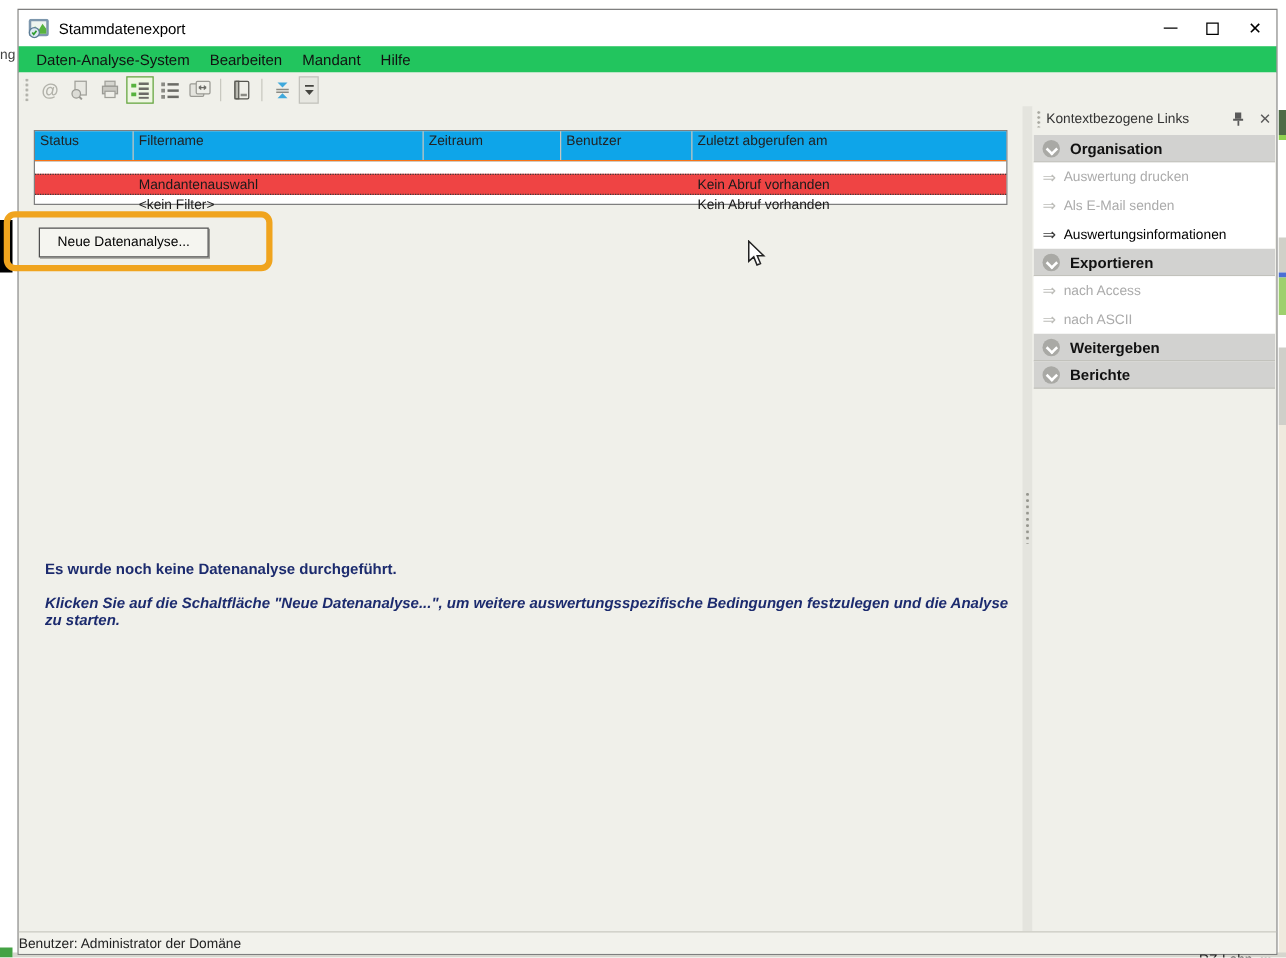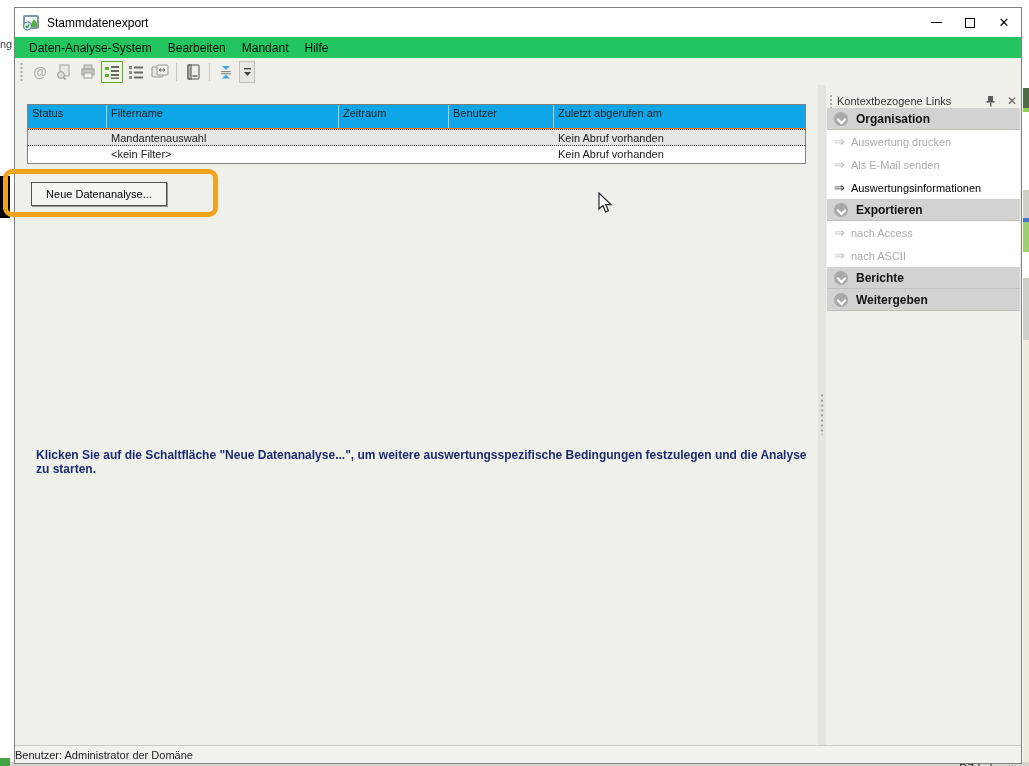--- a/index.html
+++ b/index.html
@@ -38,36 +38,36 @@
   .ico-at { font-size:14px; font-weight:bold; color:#b2b2aa; }
 
   
   .content-bg { position:absolute; left:0; top:77px; width:803px; height:660px; background:#f0f0ea; }
 
   .grid { position:absolute; left:12px; top:96px; width:779px; height:60px; background:#fff; border:1px solid #7f7f7f; }
   .grid-header { display:flex; height:24px; background:#0ea5e9; border-bottom:1px solid #f97316; }
   .grid-header .hcell { border-right:1px solid #c6c6c0; padding:2px 0 0 4px; color:#222; overflow:hidden; white-space:nowrap; }
   .grid-row { display:flex; height:16px; align-items:center; }
   .grid-row .cell { padding-left:4px; overflow:hidden; white-space:nowrap; }
-  .grid-row.selected { background:#e5e5e5; border-top:1px dotted #3c3c3c; border-bottom:1px dotted #3c3c3c; height:17px; }
+  .grid-row.selected { background:#ef4444; border-top:1px dotted #3c3c3c; border-bottom:1px dotted #3c3c3c; height:17px;margin-top:10px; }
   .w-status{width:79px;} .w-filter{width:232px;} .w-zeit{width:110px;} .w-mand{width:105px;} .w-zul{flex:1;}
 
   .btn-new { position:absolute; left:16px; top:174px; width:136px; height:24px; background:#f5f5f0; border:1px solid #4f4f4f; box-shadow:1px 1px 0 #9a9a94; font-size:11px; font-family:"Liberation Sans", sans-serif; color:#000; }
 
   .msg { position:absolute; left:21px; top:440px; width:772px; color:#1c2b6e; font-weight:bold; font-size:12px; line-height:14px; }
   .msg p + p { margin-top:13px;font-style:italic; }
 
   
   .splitter { position:absolute; left:803px; top:77px; width:8px; height:660px; background:#e4e4de; }
   .splitter .grip { position:absolute; left:2px; top:308px; width:4px; height:42px;
     background-image:radial-gradient(circle, #96968e 1px, transparent 1.2px); background-size:4px 5px; }
 
   
   .panel { position:absolute; left:811px; top:77px; width:195px; height:660px; background:#f0f0ea; }
-  .panel-header { position:absolute; left:0; top:6px; width:100%; height:20px; display:flex; align-items:center; }
+  .panel-header { position:absolute; left:0; top:0; width:100%; height:20px; display:flex; align-items:center; }
   .ph-grip { width:4px; height:14px; margin:0 4px 0 3px;
     background-image:radial-gradient(circle, #a8a8a0 1px, transparent 1.2px); background-size:4px 4px; }
   .ph-title { font-size:11px; color:#333; flex:1; }
   .ph-ico { width:18px; text-align:center; color:#5a5a5a; }
   .panel-list { position:absolute; left:1px; top:23px; width:193px; background:#fff; }
   .sect { height:22px; background:#d2d2d0; display:flex; align-items:center; border-bottom:1px solid #c2c2bc; }
   .sect .chev { width:14px; height:14px; border-radius:50%; background:#a9a9a5; margin:0 8px 0 7px; position:relative; }
   .sect .chev::after { content:""; position:absolute; left:4px; top:4px; width:5px; height:5px; border-left:2px solid #fff; border-bottom:2px solid #fff; transform:rotate(-45deg); }
   .sect .slabel { font-weight:bold; font-size:12px; color:#111; }
   .plink { height:23px; display:flex; align-items:center; background:#fff; }
@@ -232,20 +232,21 @@
       <div class="cell w-filter">&lt;kein Filter&gt;</div>
       <div class="cell w-zeit"></div>
       <div class="cell w-mand"></div>
       <div class="cell w-zul">Kein Abruf vorhanden</div>
     </div>
   </div>
 
   <button class="btn-new">Neue Datenanalyse...</button>
 
   <div class="msg">
+    <p>Es wurde noch keine Datenanalyse durchgeführt.</p>
     <p>Klicken Sie auf die Schaltfläche "Neue Datenanalyse...", um weitere auswertungsspezifische Bedingungen festzulegen und die Analyse zu starten.</p>
   </div>
 
   <div class="splitter">
       <div class="grip"></div>
     </div>
 
   <div class="panel">
     <div class="panel-header">
       <div class="ph-grip"></div>
@@ -286,25 +287,25 @@
         <span class="arrow">⇒</span>
         <span>nach Access</span>
       </div>
       <div class="plink disabled">
         <span class="arrow">⇒</span>
         <span>nach ASCII</span>
       </div>
 
       <div class="sect">
         <span class="chev"></span>
-        <span class="slabel">Berichte</span>
+        <span class="slabel">Weitergeben</span>
       </div>
       <div class="sect">
         <span class="chev"></span>
-        <span class="slabel">Weitergeben</span>
+        <span class="slabel">Berichte</span>
       </div>
     </div>
   </div>
 
   <div class="statusbar">
     <span>Benutzer: Administrator der Domäne</span>
     <span class="sb-right">
       <span>RZ-Lohn</span>
       <span class="sb-grip"></span>
     </span>

